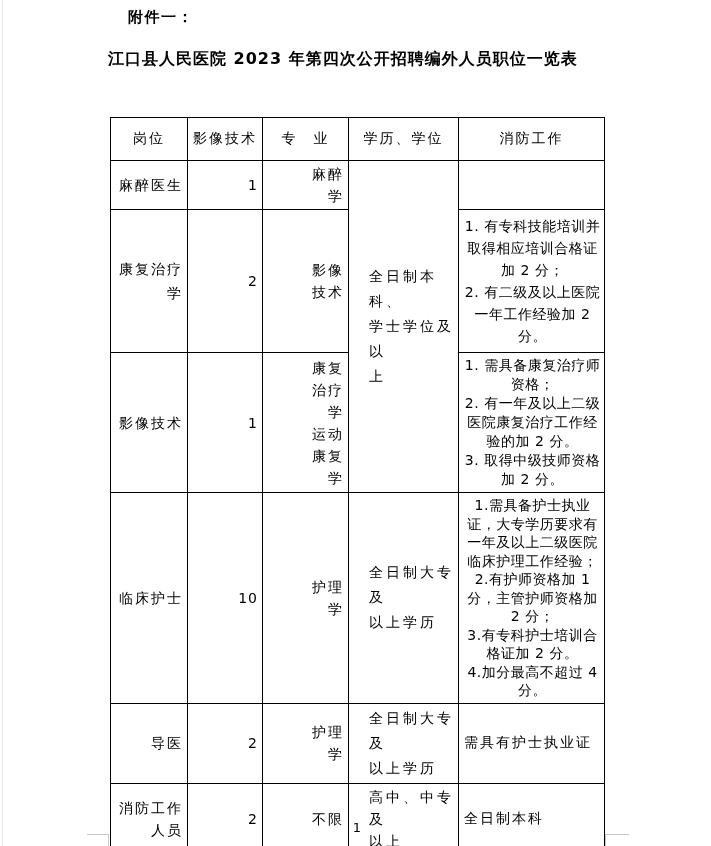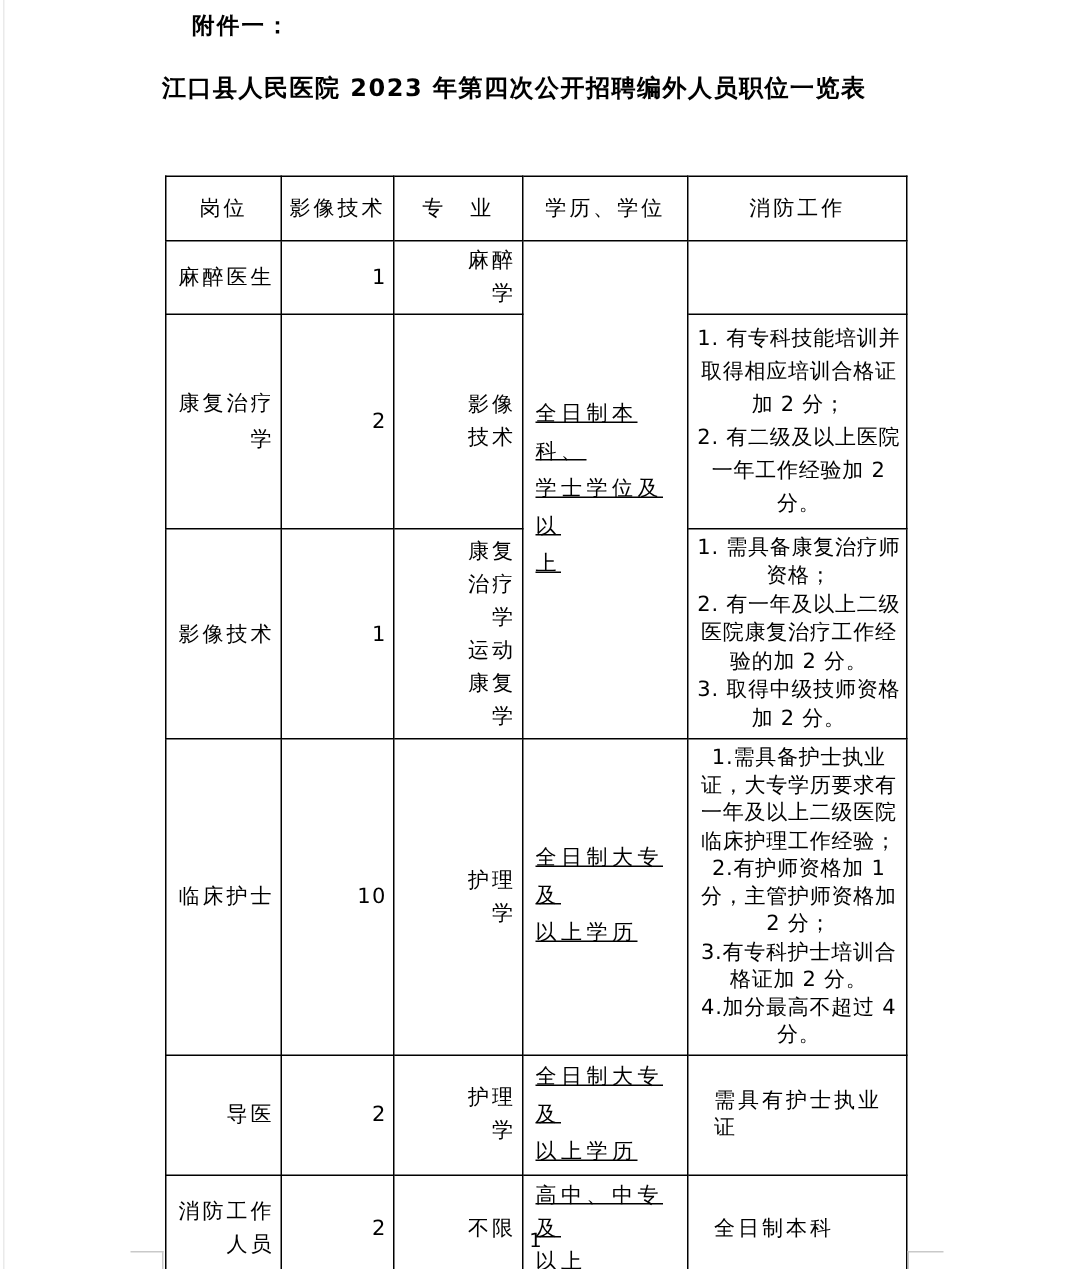--- a/index.html
+++ b/index.html
@@ -18,23 +18,23 @@
   .positions th,.positions td{
     border:1px solid #000;font-size:14px;font-weight:normal;
     vertical-align:middle;padding:2px 4px;overflow:hidden;
   }
   .positions th{text-align:center;letter-spacing:2px;}
   .c-center{text-align:right;}
   .pre{white-space:pre-line;}
   td.pos{letter-spacing:2px;line-height:24px;}
   td.cnt{letter-spacing:1px;}
   td.major{letter-spacing:2px;line-height:22px;padding-left:48px;}
-  td.edu{text-align:left;letter-spacing:3px;line-height:25px;padding-left:8px;padding-right:2px;text-decoration:underline;}
+  td.edu{text-align:left;letter-spacing:3px;line-height:25px;padding-left:20px;padding-right:2px;}
   td.req{text-align:center;letter-spacing:0.5px;padding:3px 2px 3px 4px;}
-  td.req-single{text-align:left;letter-spacing:2px;padding-left:17px;}
+  td.req-single{text-align:left;letter-spacing:2px;padding-left:5px;}
   .page-number{position:absolute;left:110px;top:820px;width:494px;text-align:center;font-size:13px;}
   .mark-left{position:absolute;left:87px;top:834px;width:21px;height:12px;border-top:1px solid #c9c9c9;border-right:1px solid #c9c9c9;}
   .mark-right{position:absolute;left:605px;top:834px;width:23px;height:12px;border-top:1px solid #c9c9c9;border-left:1px solid #c9c9c9;}
 </style>
 </head>
 <body>
 
 <div class="page-edge"></div>
 
 <div class="attachment">附件一：</div>

